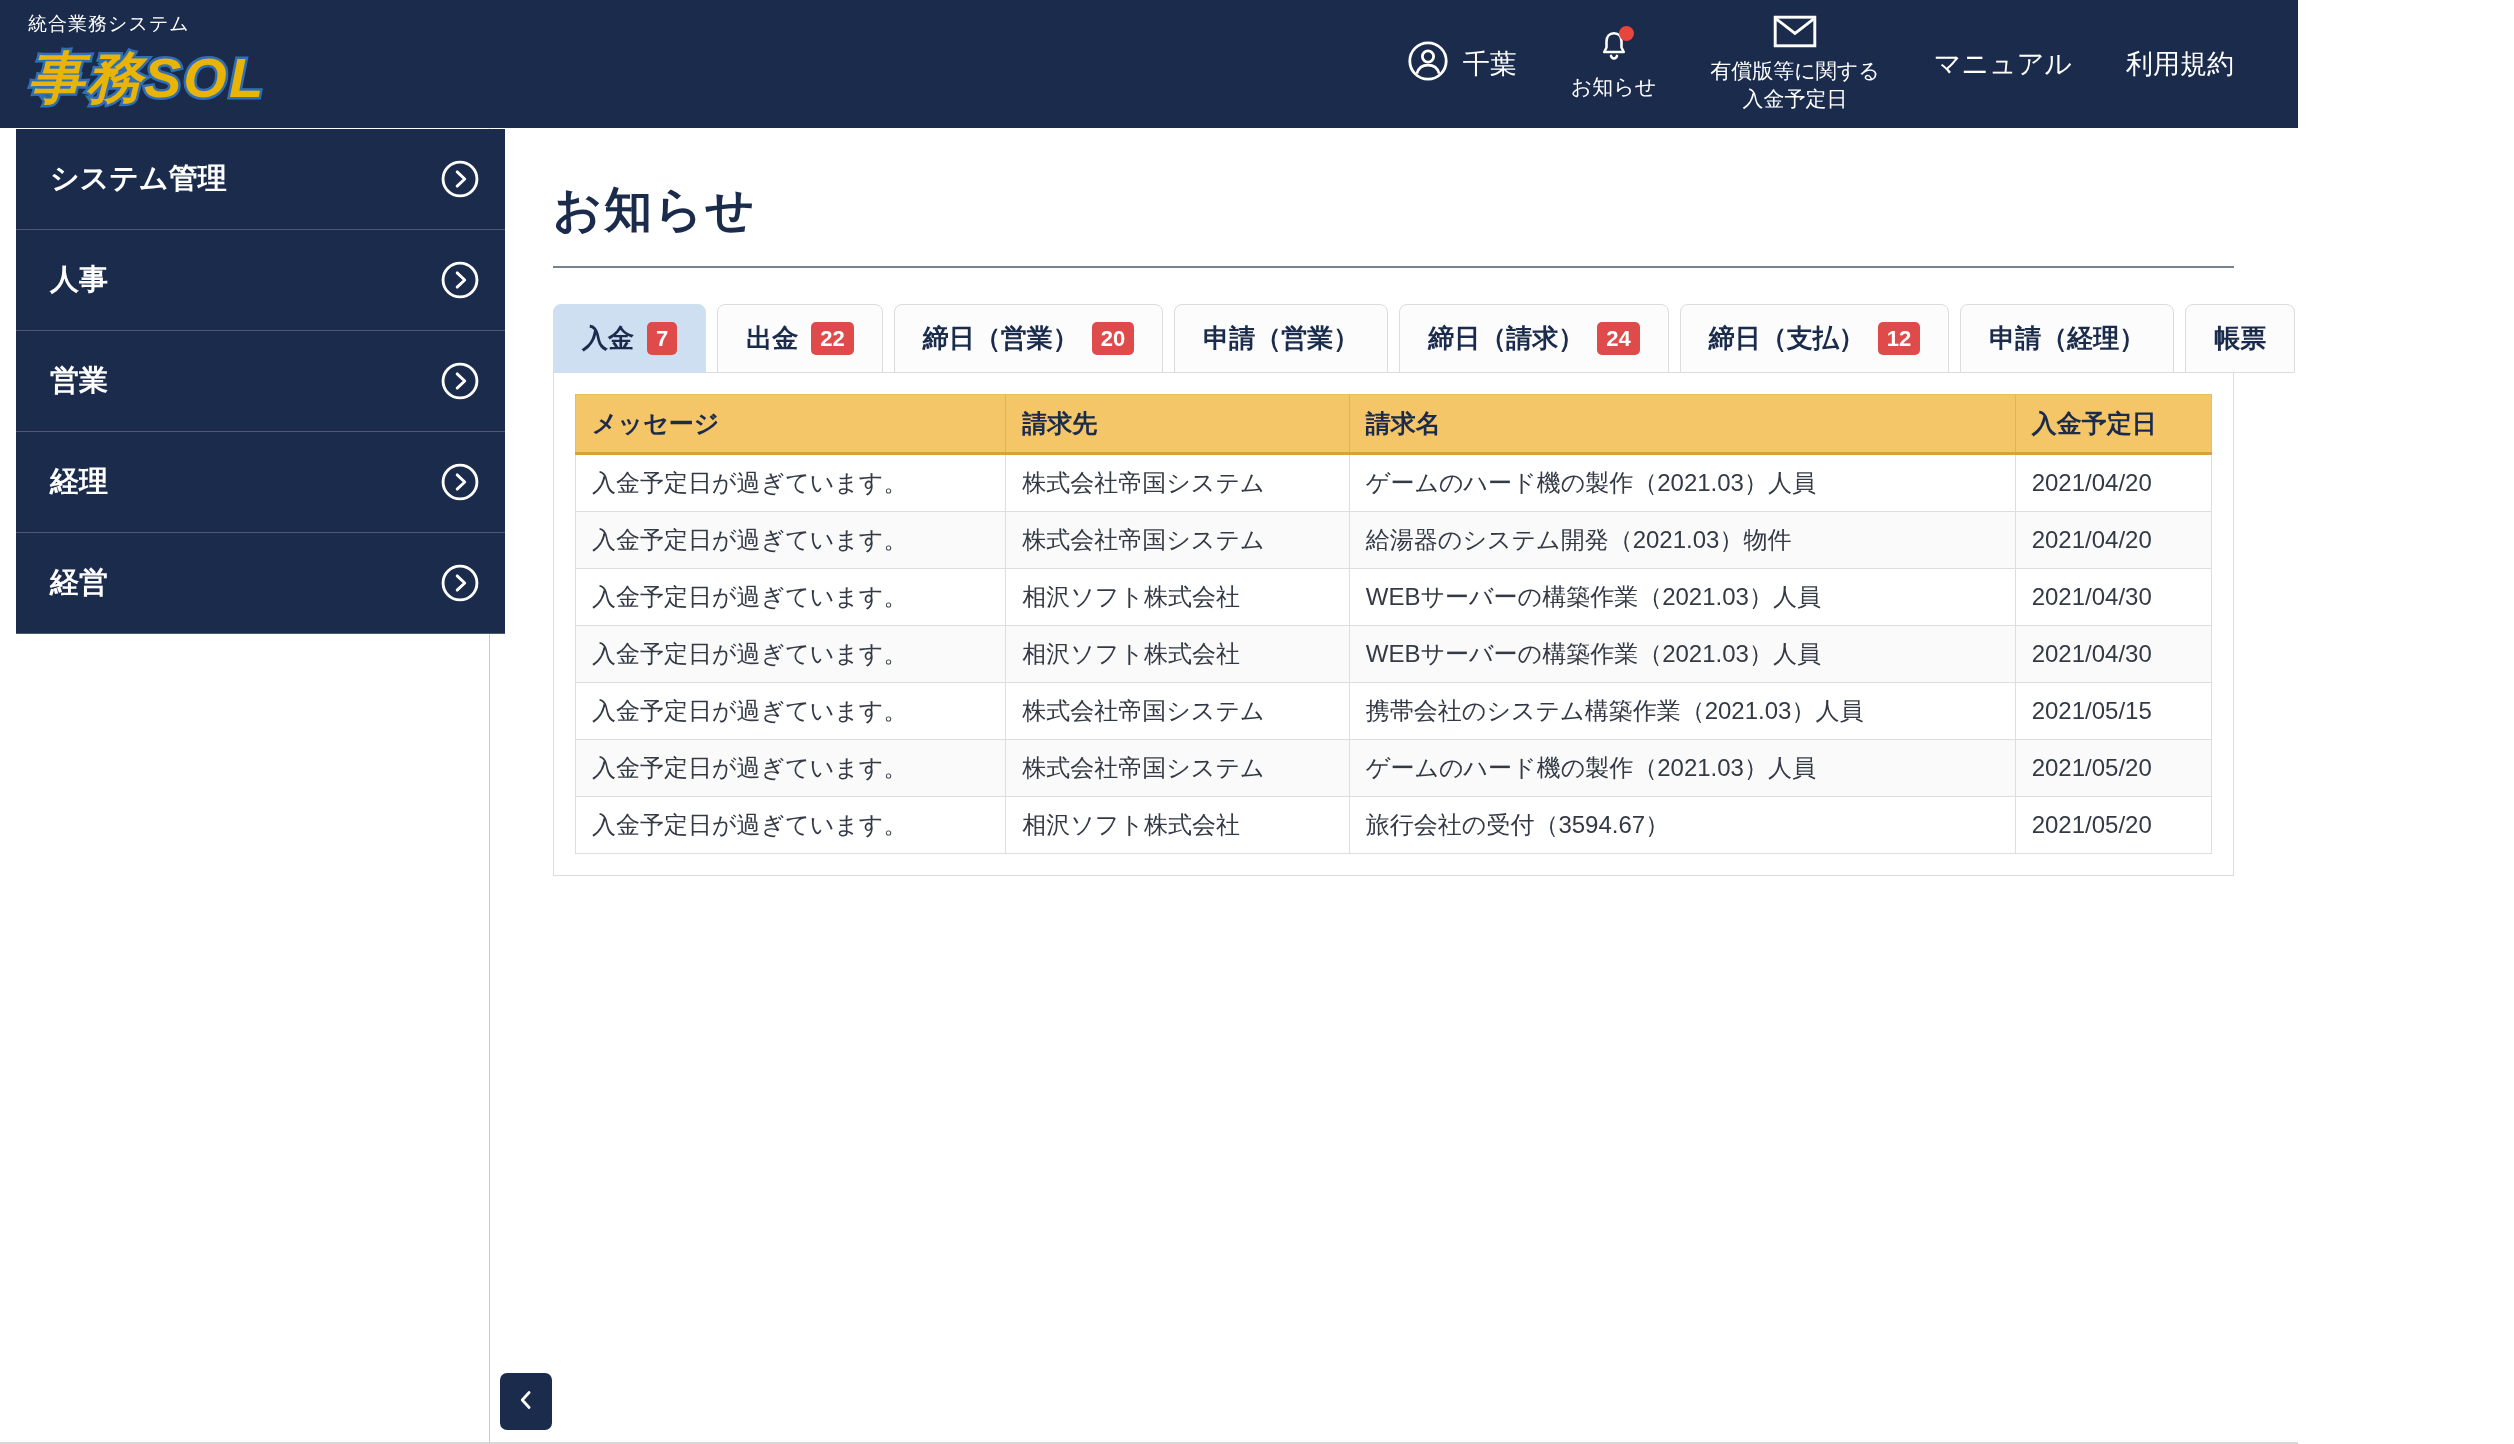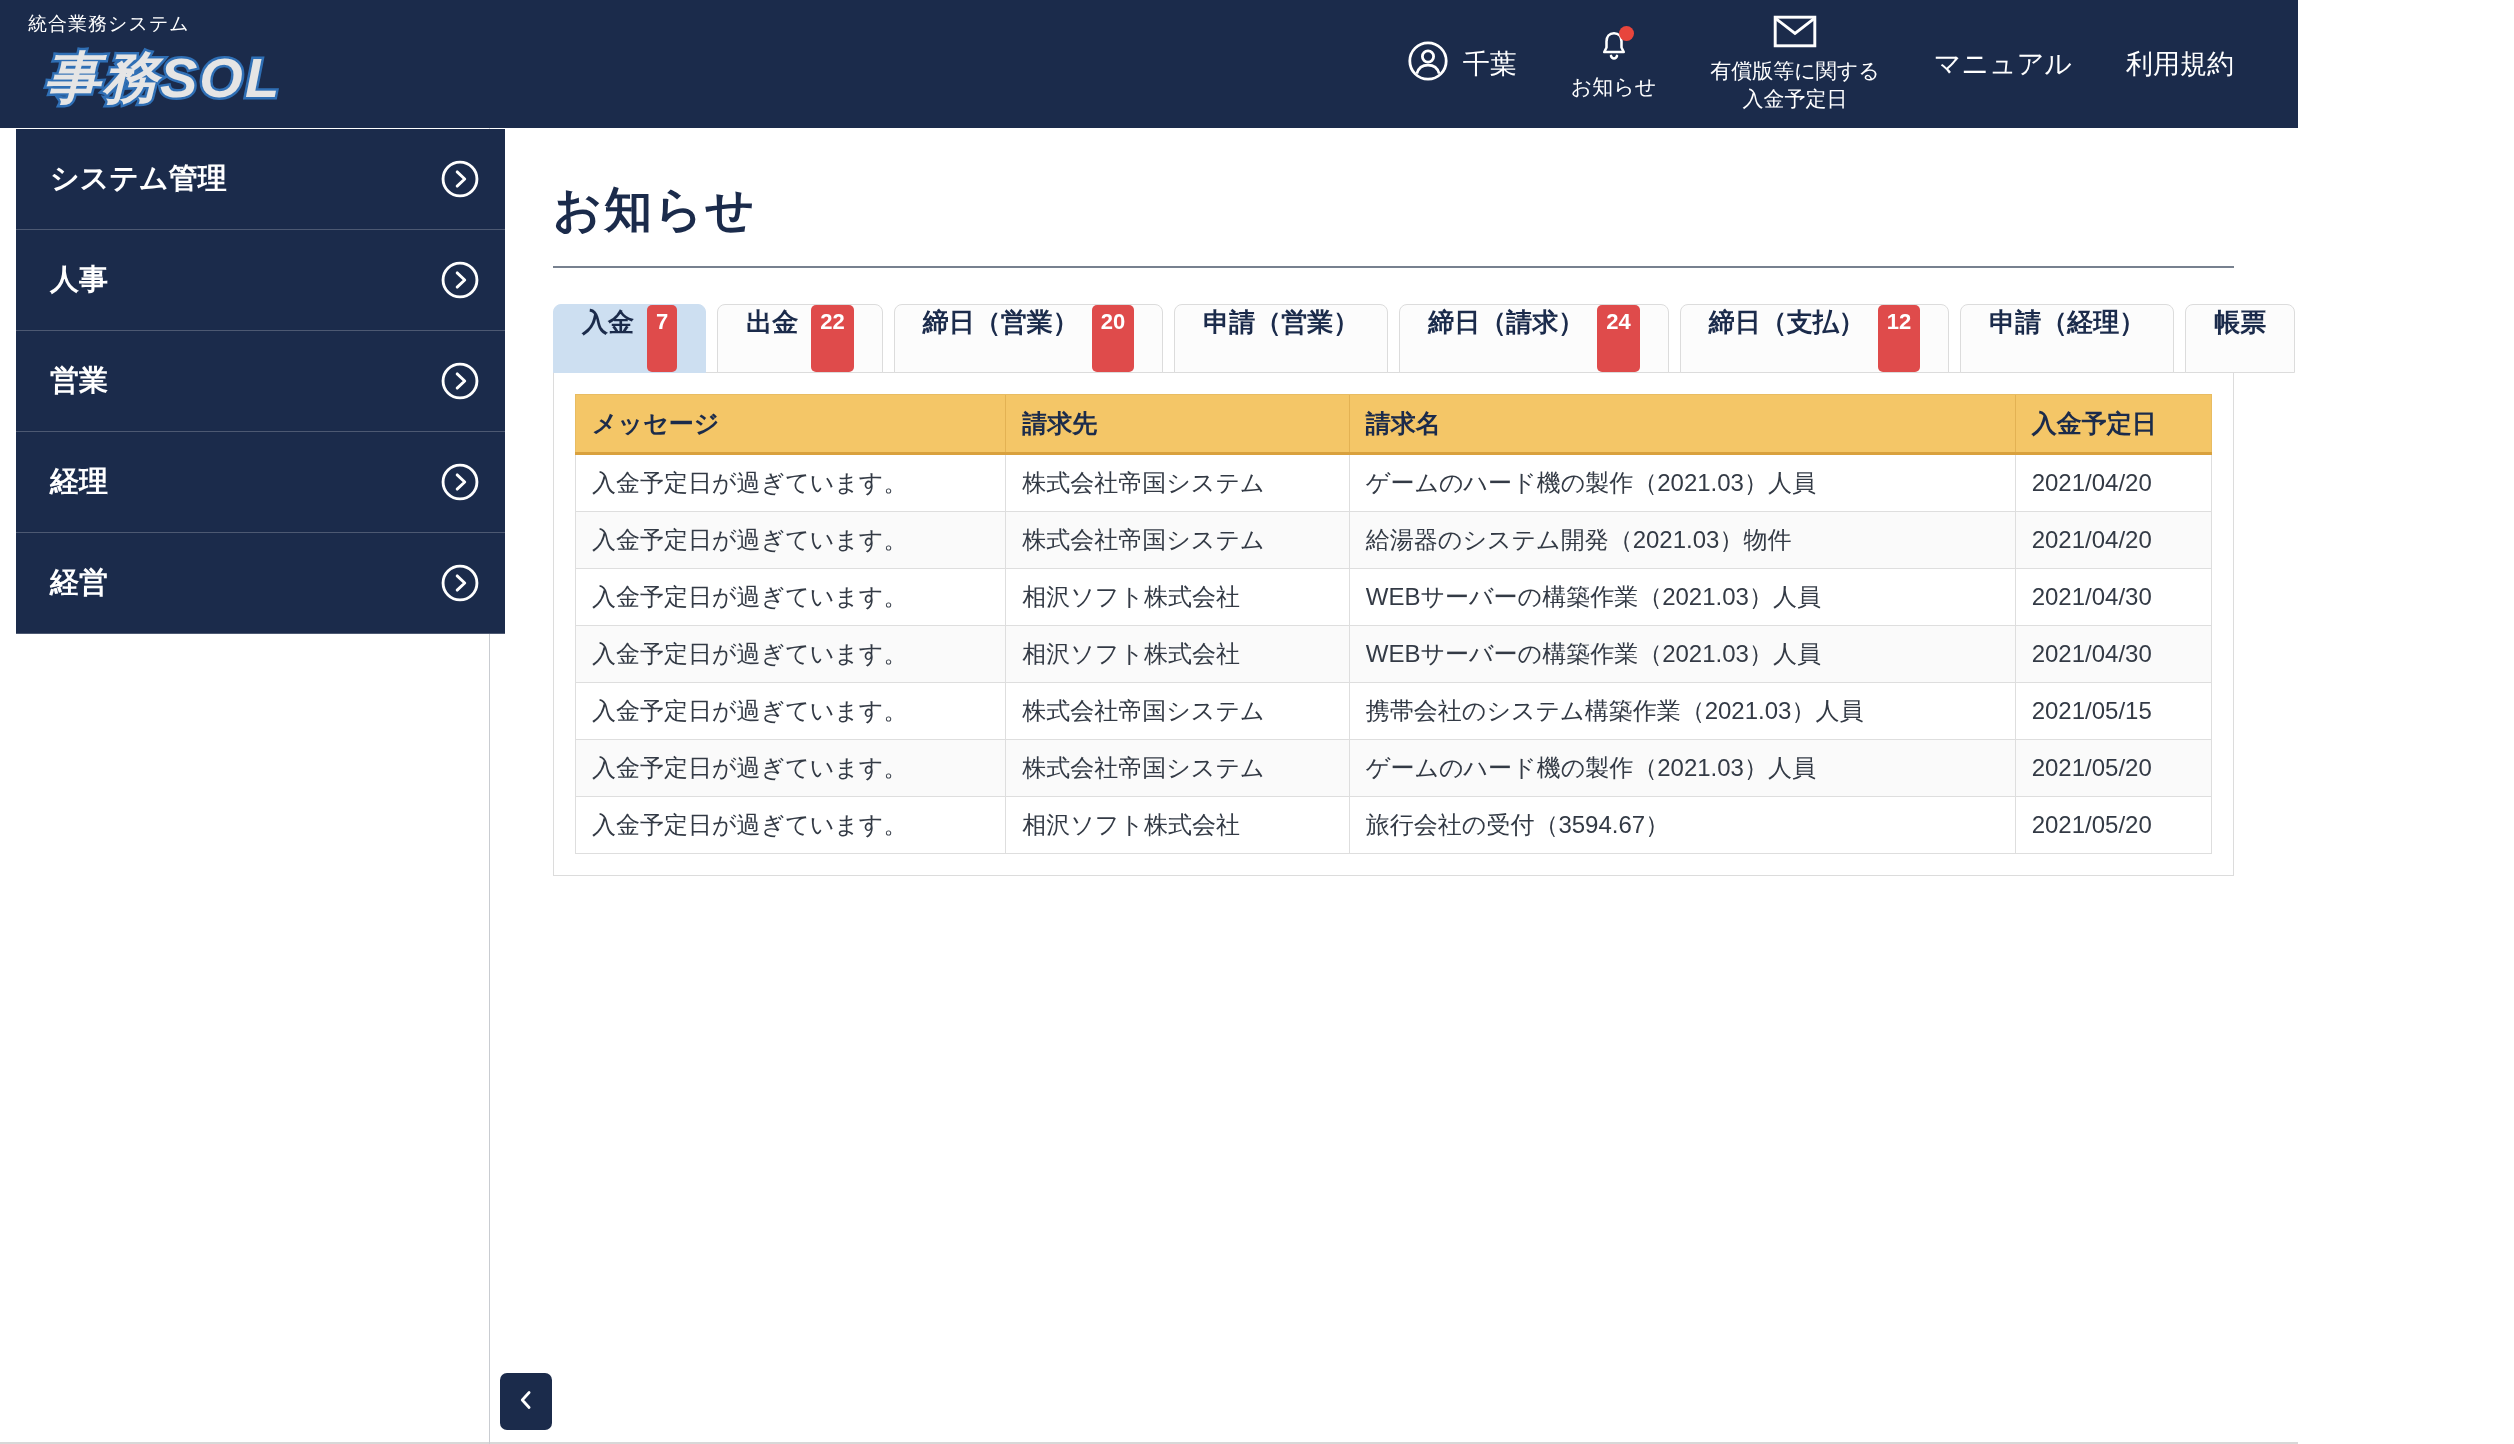--- a/index.html
+++ b/index.html
@@ -5,22 +5,22 @@
   * { margin:0; padding:0; box-sizing:border-box; }
   html,body { width:2514px; height:1444px; overflow:hidden; }
   body { font-family:"Liberation Sans","DejaVu Sans",sans-serif; background:#ffffff; color:#1b2b4b; }
   .page { position:relative; width:2298px; height:1444px; background:#fff; }
 
   
   .topbar { position:absolute; top:0; left:0; width:100%; height:128px; background:#1b2b4b;
             display:flex; align-items:center; justify-content:space-between; padding:0 64px 0 28px; z-index:5; }
   .brand { display:flex; flex-direction:column; justify-content:center; cursor:pointer; }
   .brand-small { color:#ffffff; font-size:19px; letter-spacing:1px; margin-bottom:4px; }
-  .brand-logo { font-size:56px; font-weight:800; font-style:italic; color:#e5e5e5; letter-spacing:2px;
-                -webkit-text-stroke:5px #2f6fb5; paint-order:stroke fill;margin-left:16px; }
+  .brand-logo { font-size:56px; font-weight:800; font-style:italic; color:#eab308; letter-spacing:2px;
+                -webkit-text-stroke:5px #2f6fb5; paint-order:stroke fill; }
   .topbar-right { display:flex; align-items:center; gap:54px; color:#fff; }
   .hdr-user { display:flex; align-items:center; gap:14px; font-size:27px; cursor:pointer; }
   .hdr-stack { display:flex; flex-direction:column; align-items:center; gap:4px; font-size:21px; cursor:pointer; text-align:center; }
   .bell-wrap { position:relative; display:inline-block; }
   .notif-dot { position:absolute; top:-2px; right:-2px; width:15px; height:15px; border-radius:50%; background:#e8453c; }
   .hdr-link { font-size:27px; cursor:pointer; }
   .contact-lines { line-height:1.35; }
 
   
   .v-divider { position:absolute; left:489px; top:128px; bottom:0; width:1px; background:#c9ccd1; z-index:1; }
@@ -29,21 +29,21 @@
                padding:0 26px 0 34px; background:#1b2b4b; color:#fff; font-size:29px; font-weight:600;
                border-bottom:1px solid rgba(255,255,255,.22); cursor:pointer; }
   .side-item .chev { flex:0 0 auto; display:flex; }
 
   
   .main { position:absolute; left:490px; top:128px; right:0; bottom:0; padding:24px 64px 0 63px; overflow:hidden; }
   .page-title { font-size:48px; font-weight:700; color:#1b2b4b; margin:26px 0 0; padding-bottom:24px;
                 border-bottom:2px solid #77818f; letter-spacing:2px; }
 
   .tabs { display:flex; gap:11px; margin-top:36px; margin-bottom:-1px; position:relative; z-index:2; align-items:flex-end; }
-  .tab { display:flex; gap:13px; height:69px; padding:0 28px; background:#fcfcfc;
+  .tab { display:flex; align-items:center; gap:13px; height:69px; padding:0 28px; background:#fcfcfc;
          border:1px solid #dcdcdc; border-radius:8px 8px 0 0; font-size:26px; font-weight:600;
          color:#1b2b4b; cursor:pointer; white-space:nowrap; }
   .tab.active { background:#cddff1; border-color:#cddff1; font-weight:700; }
   .tab-badge { display:inline-block; background:#df4b4b; color:#fff; font-size:22px; font-weight:700;
                padding:3px 9px; border-radius:5px; line-height:1.25; }
 
   .panel { position:relative; z-index:1; border:1px solid #dcdcdc; background:#fff; padding:21px; }
   table.notice { width:100%; border-collapse:collapse; table-layout:fixed; }
   table.notice th { background:#f4c667; color:#1b2b4b; font-size:25px; font-weight:700; text-align:left;
                     padding:12px 16px; border-top:1px solid #e8bc62; border-bottom:3px solid #d9a13e; }

